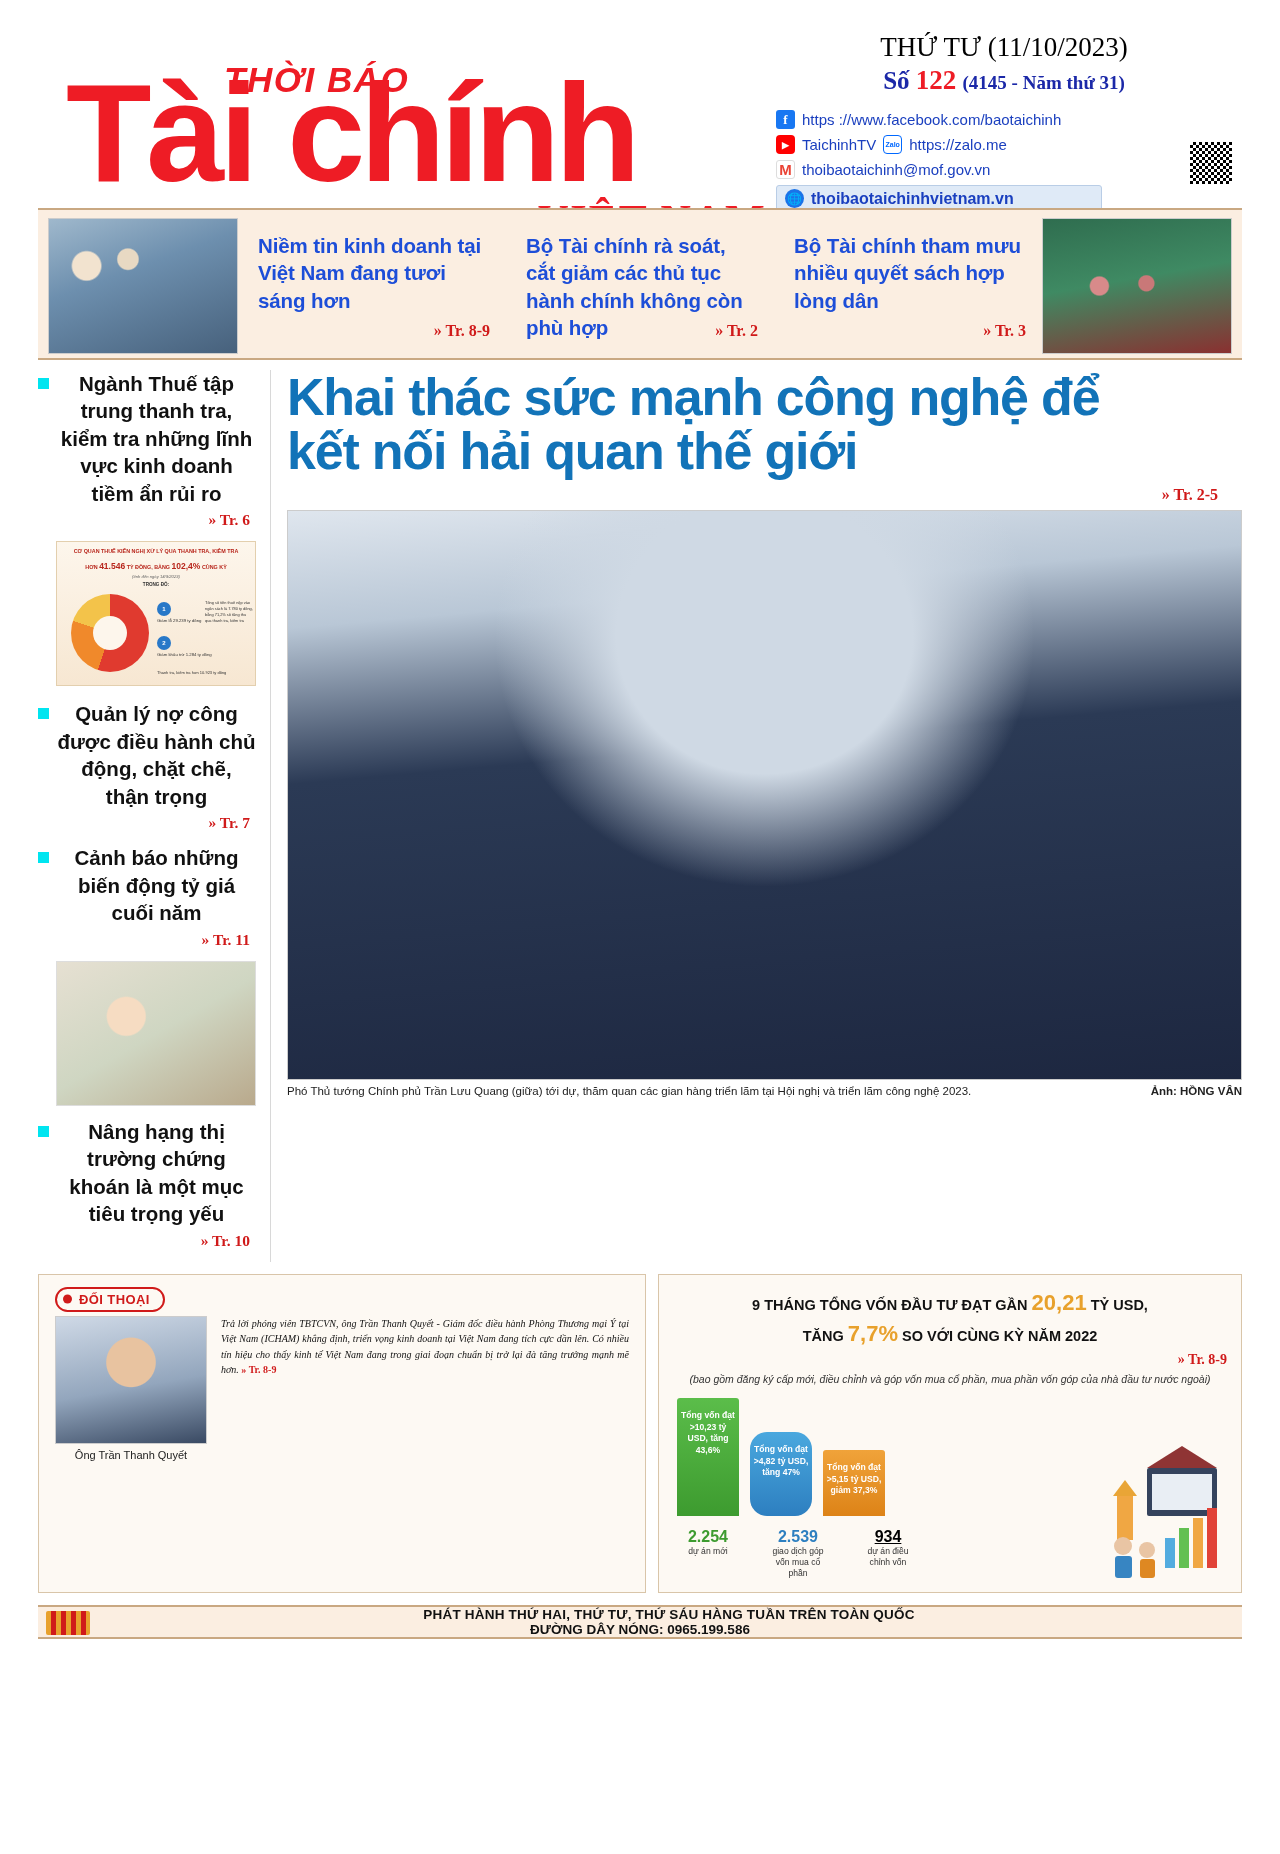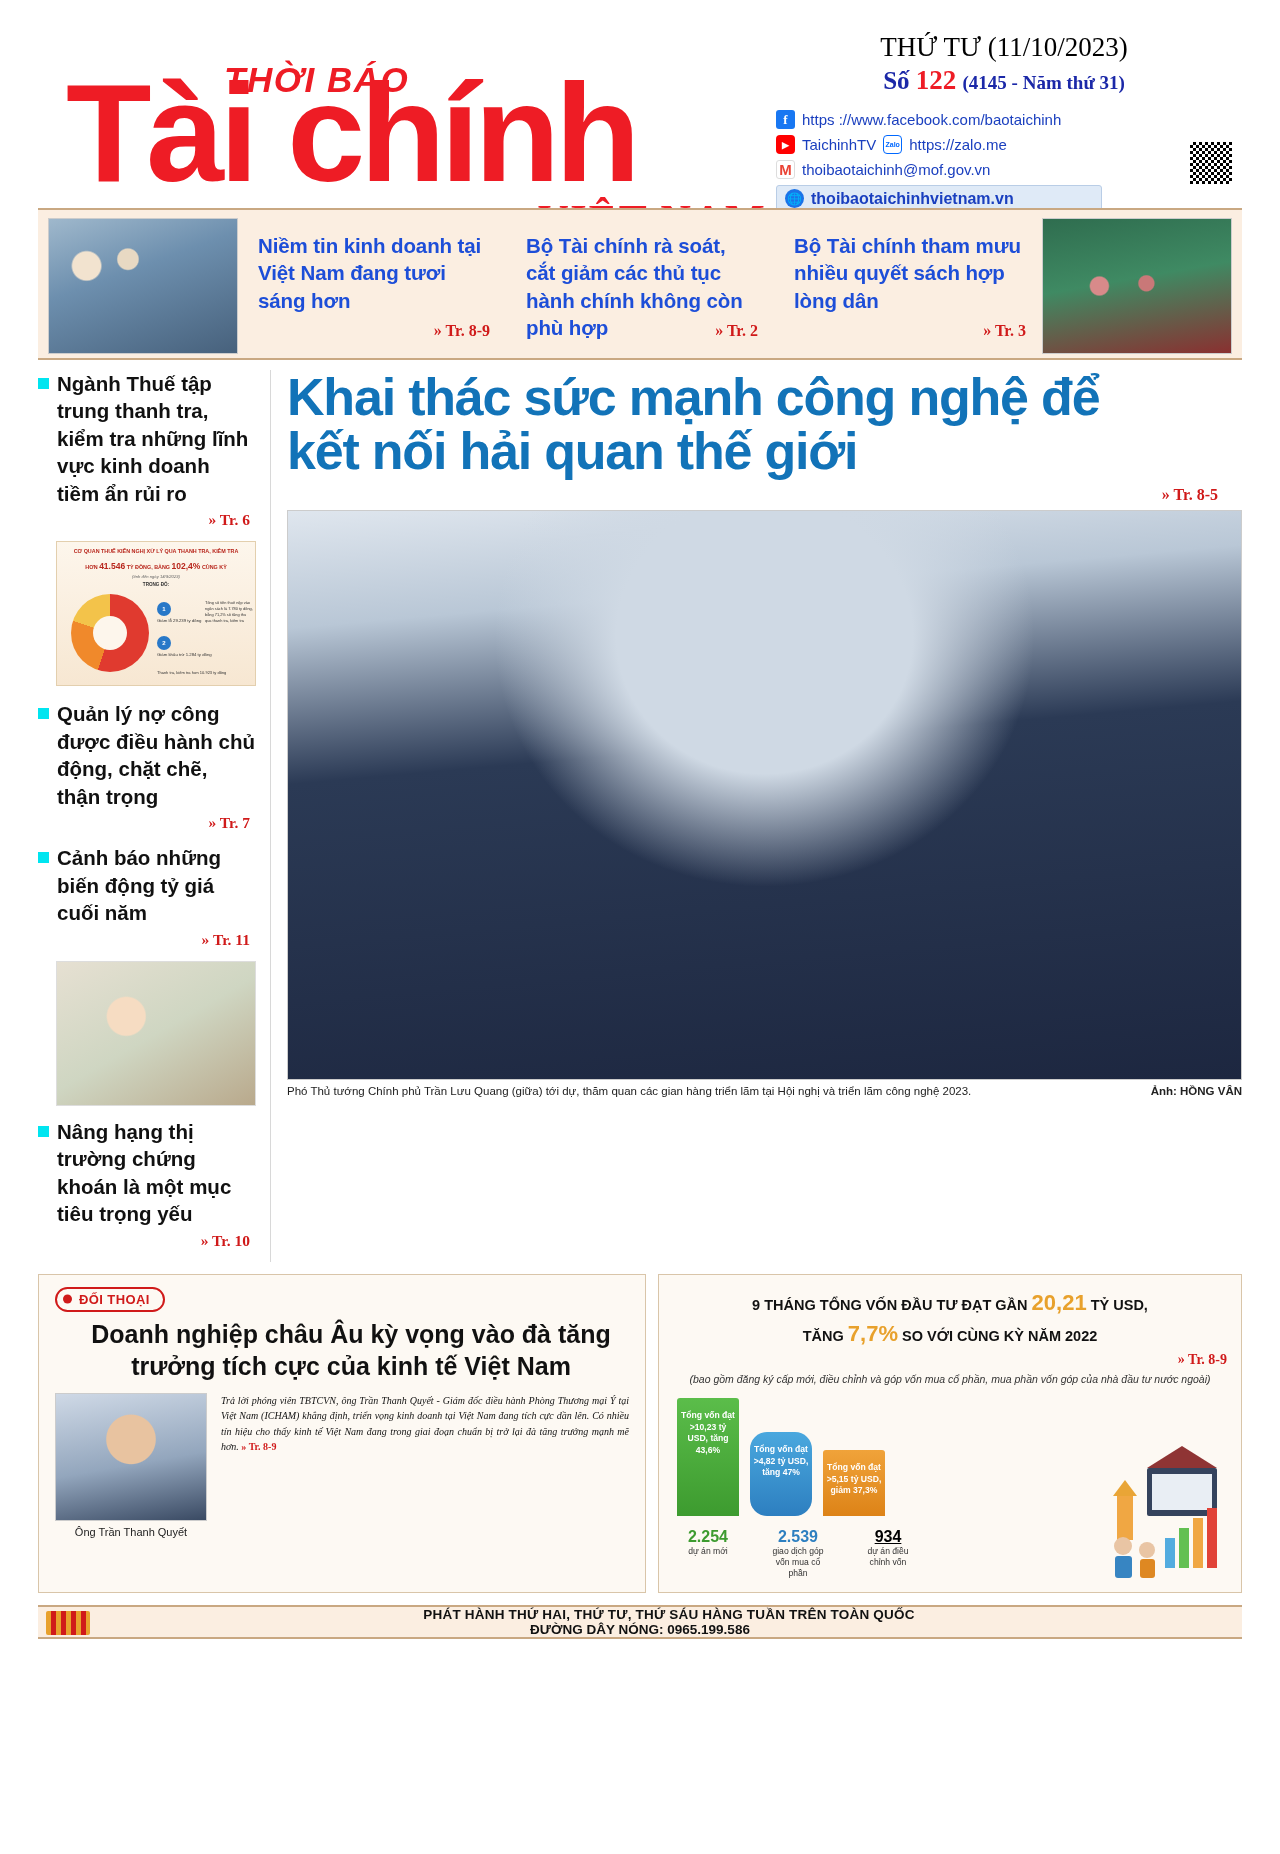--- a/index.html
+++ b/index.html
@@ -82,21 +82,21 @@
   .tz-page { position:absolute; bottom:10px; right:16px; font-size:16px; color:#d01a1a;
              font-weight:bold; font-family:"Liberation Serif", serif; }
 
   
   .body-grid { display:flex; margin-top:10px; }
   .sidebar { width:232px; flex:0 0 auto; padding-right:14px; }
   .maincol { flex:1; padding-left:16px; border-left:1px solid #d8d8d8; }
 
   .sb-item { display:flex; gap:8px; margin-bottom:4px; }
   .sb-bullet { width:11px; height:11px; background:#00e5f0; flex:0 0 auto; margin-top:8px; }
-  .sb-text { font-size:20.5px; font-weight:bold; color:#111; line-height:1.34; }
+  .sb-text { font-size:20.5px; font-weight:bold; color:#111; line-height:1.34;text-align:center; }
   .sb-page { text-align:right; font-size:15.5px; color:#d01a1a; font-weight:bold;
              font-family:"Liberation Serif", serif; margin:3px 6px 12px 0; }
 
   
   .info1 { width:200px; height:145px; margin:4px 0 14px 18px; border:1px solid #e3cfae;
            background:linear-gradient(180deg,#fdf6ec 0%, #f7e7d2 100%); position:relative; overflow:hidden; }
   .info1 .i-hd { font-size:5.4px; font-weight:bold; color:#b8261c; text-align:center; padding:5px 6px 0; line-height:1.5; }
   .info1 .i-big { font-size:8.5px; color:#b8261c; }
   .info1 .i-date { font-size:4.2px; color:#666; text-align:center; font-style:italic; margin-top:1px; }
   .info1 .i-tr { font-size:4.6px; font-weight:bold; color:#333; text-align:center; margin-top:3px; }
@@ -309,38 +309,37 @@
         <span class="sb-text">Nâng hạng thị trường chứng khoán là một mục tiêu trọng yếu</span>
       </div>
       <div class="sb-page">» Tr. 10</div>
     </div>
 
     <div class="maincol">
       <div class="headline">
         <span class="l1">Khai thác sức mạnh công nghệ để</span>
         <span class="l2">kết nối hải quan thế giới</span>
       </div>
-      <div class="hl-page">» Tr. 8-5</div>
+      <div class="hl-page">» Tr. 2-5</div>
       <div class="main-photo">
           <div class="ph-hall"></div>
         </div>
       <div class="caption-row">
         <div>Phó Thủ tướng Chính phủ Trần Lưu Quang (giữa) tới dự, thăm quan các gian hàng triển lãm tại Hội nghị và triển lãm công nghệ 2023.</div>
         <div class="caption-credit">Ảnh: HỒNG VÂN</div>
       </div>
     </div>
   </div>
 
   <div class="bottom">
 
     <div class="dialog-box">
       <div class="doithoai">
         <span class="doithoai-badge">ĐỐI THOẠI</span>
       </div>
-      <div class="dlg-title">Doanh nghiệp châu Âu kỳ vọng vào đà tăng trưởng tích cực của kinh tế Việt Nam</div>
       <div class="dlg-body">
         <div class="dlg-photo">
           <div class="ph">
               <div class="ph-portrait"></div>
             </div>
           <div class="cap">Ông Trần Thanh Quyết</div>
         </div>
         <div class="dlg-text">
           <span>Trả lời phóng viên TBTCVN, ông Trần Thanh Quyết - Giám đốc điều hành Phòng Thương mại Ý tại Việt Nam (ICHAM) khẳng định, triển vọng kinh doanh tại Việt Nam đang tích cực dần lên. Có nhiều tín hiệu cho thấy kinh tế Việt Nam đang trong giai đoạn chuẩn bị trở lại đà tăng trưởng mạnh mẽ hơn.</span>
           <span class="dlg-page">» Tr. 8-9</span>

